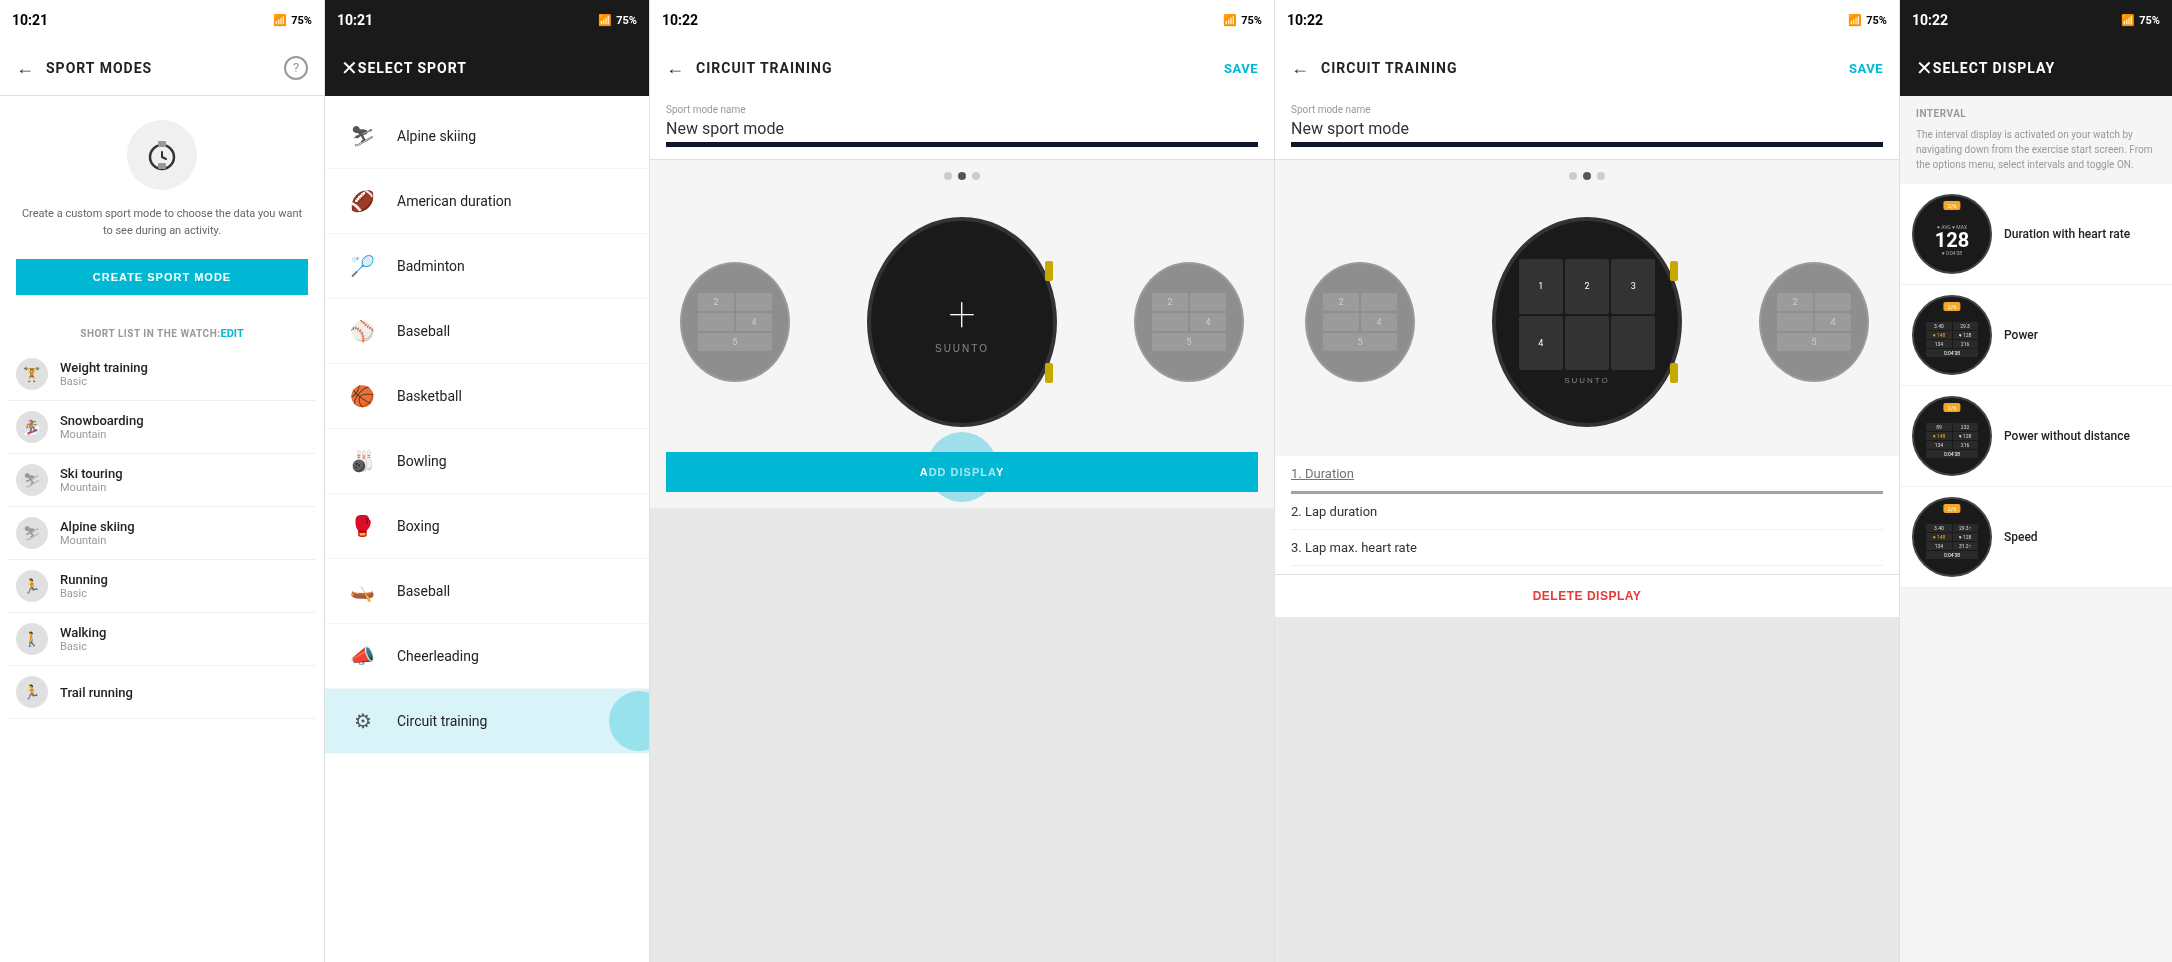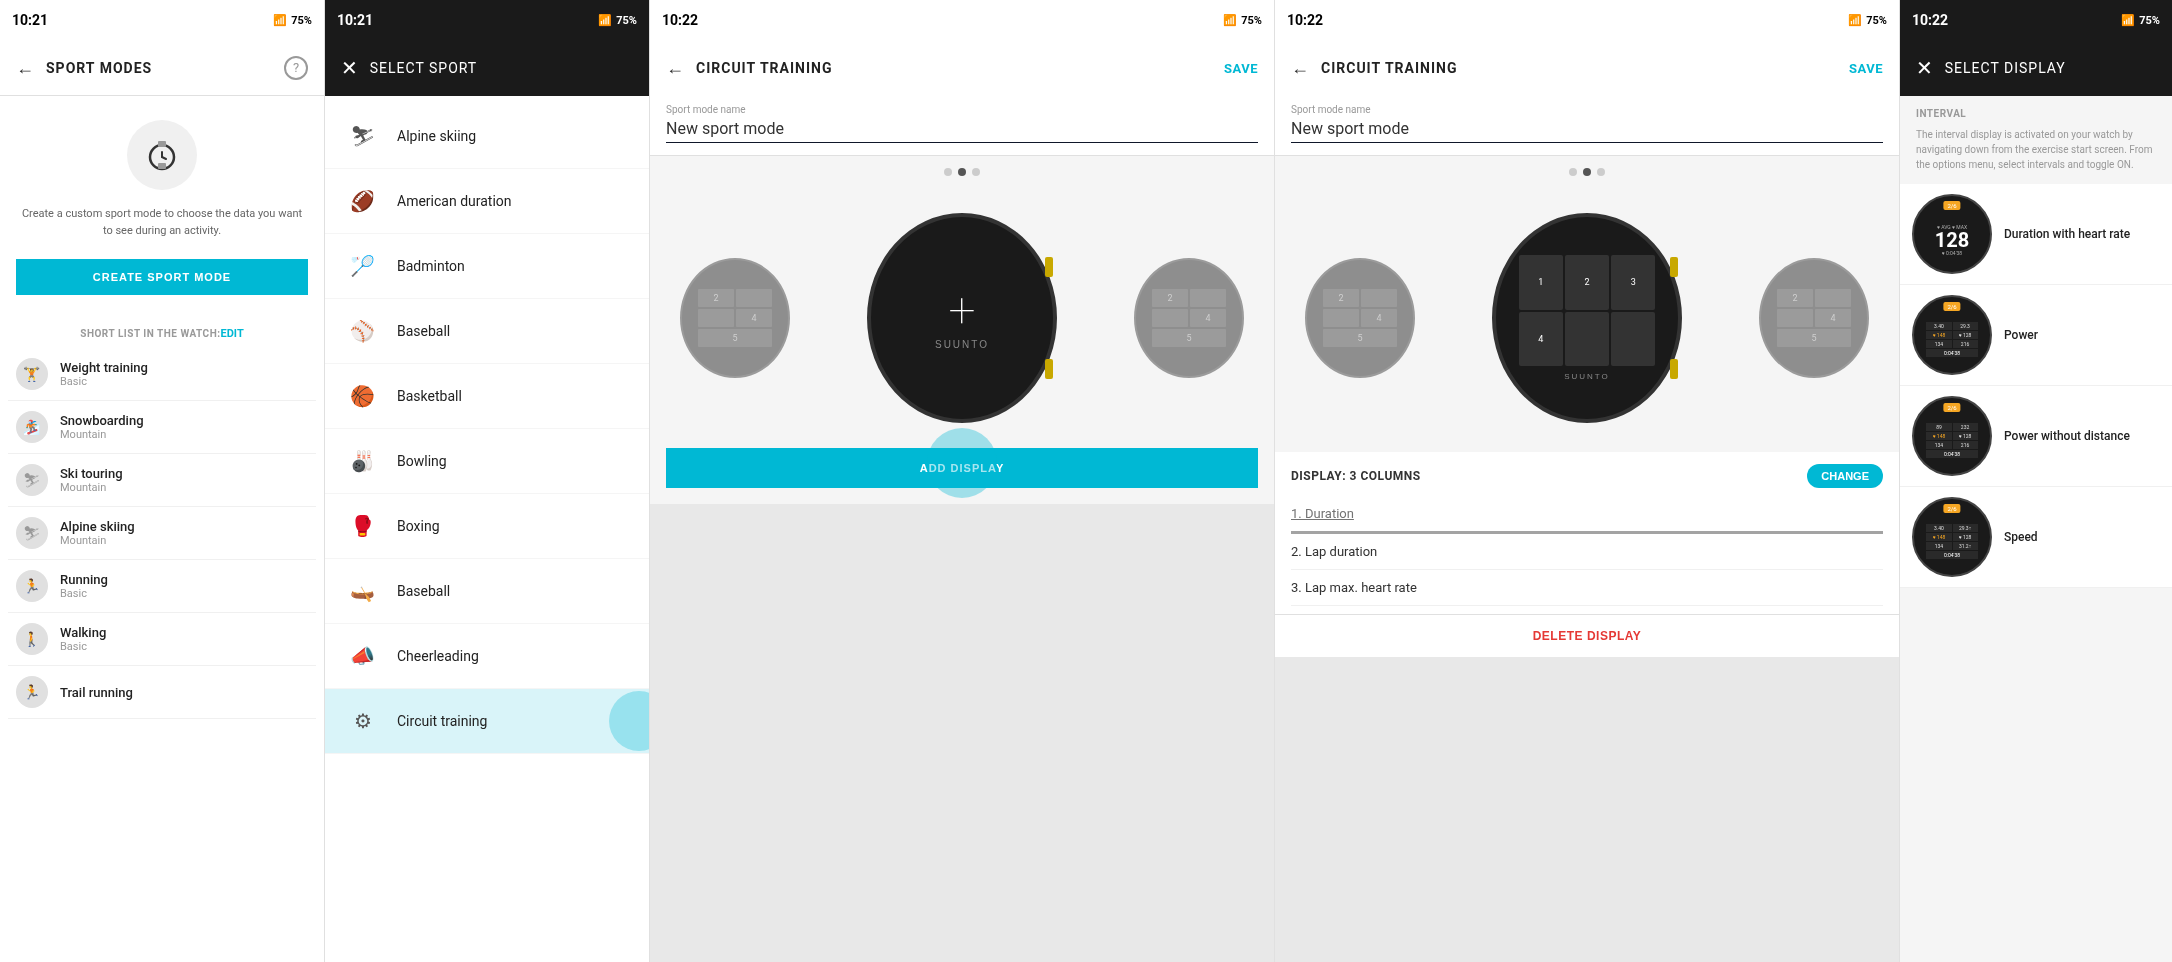--- a/index.html
+++ b/index.html
@@ -56,23 +56,22 @@
       margin-left: 12px;
       color: #222;
     }
     .top-bar-dark {
       background: #1a1a1a;
       border-bottom: none;
     }
     .top-bar-title-dark {
       color: #fff;
       font-size: 14px;
-      font-weight: 400;
+      font-weight: 700;
       letter-spacing: 1px;
-      margin-left: 12px;
     }
     .back-btn {
       cursor: pointer;
       color: #333;
       font-size: 18px;
     }
     .close-btn {
       cursor: pointer;
       color: #fff;
       font-size: 20px;
@@ -265,21 +264,21 @@
       padding: 8px 16px 12px;
     }
     .field-label {
       font-size: 10px;
       color: #999;
       margin-bottom: 4px;
     }
     .field-value {
       font-size: 16px;
       color: #333;
-      border-bottom: 1px solid #0f172a;
+      border-bottom: 5px solid #0f172a;
       padding-bottom: 4px;
     }
     .dots-indicator {
       display: flex;
       justify-content: center;
       gap: 6px;
       padding: 12px 0;
     }
     .dot {
       width: 8px;
@@ -674,24 +673,20 @@
           <div style="background:#444; height: 18px; border-radius:1px;"></div>
           <div style="background:#444; height: 18px; border-radius:1px;"></div>
           <div style="background:#444; height: 18px; border-radius:1px; display:flex; align-items:center; justify-content:center; color:#aaa; font-size:9px;">4</div>
         </div>
         <div style="background:#444; height: 18px; width:70%; border-radius:1px; display:flex; align-items:center; justify-content:center; color:#aaa; font-size:9px;">5</div>
       </div>
     </div>
   </div>
 
   <div style="background:#fff; padding: 0 16px 8px; margin-top: 4px;">
-    <div style="display:flex; align-items:center; justify-content:space-between; padding: 12px 0 8px;">
-      <span style="font-size:12px; font-weight:700; color:#333; letter-spacing: 0.5px;">DISPLAY: 3 COLUMNS</span>
-      <button style="background:#00b8d4; color:#fff; border:none; padding: 6px 14px; font-size:11px; font-weight:700; cursor:pointer; border-radius:20px;">CHANGE</button>
-    </div>
     <ul style="list-style:none; padding: 0;">
       <li style="padding: 10px 0; border-bottom: 3px solid #a3a3a3; font-size:13px; color:#737373;text-decoration:underline;">1. Duration</li>
       <li style="padding: 10px 0; border-bottom: 1px solid #f0f0f0; font-size:13px; color:#333;">2. Lap duration</li>
       <li style="padding: 10px 0; border-bottom: 1px solid #f0f0f0; font-size:13px; color:#333;">3. Lap max. heart rate</li>
     </ul>
   </div>
   <button style="background:#fff; color:#e53935; border:none; border-top: 1px solid #e0e0e0; padding: 14px; font-size:12px; font-weight:700; cursor:pointer; width:100%; text-transform:uppercase; letter-spacing: 0.5px;">DELETE DISPLAY</button>
   <div style="flex:1; background:#e8e8e8;"></div>
 </div>
 

